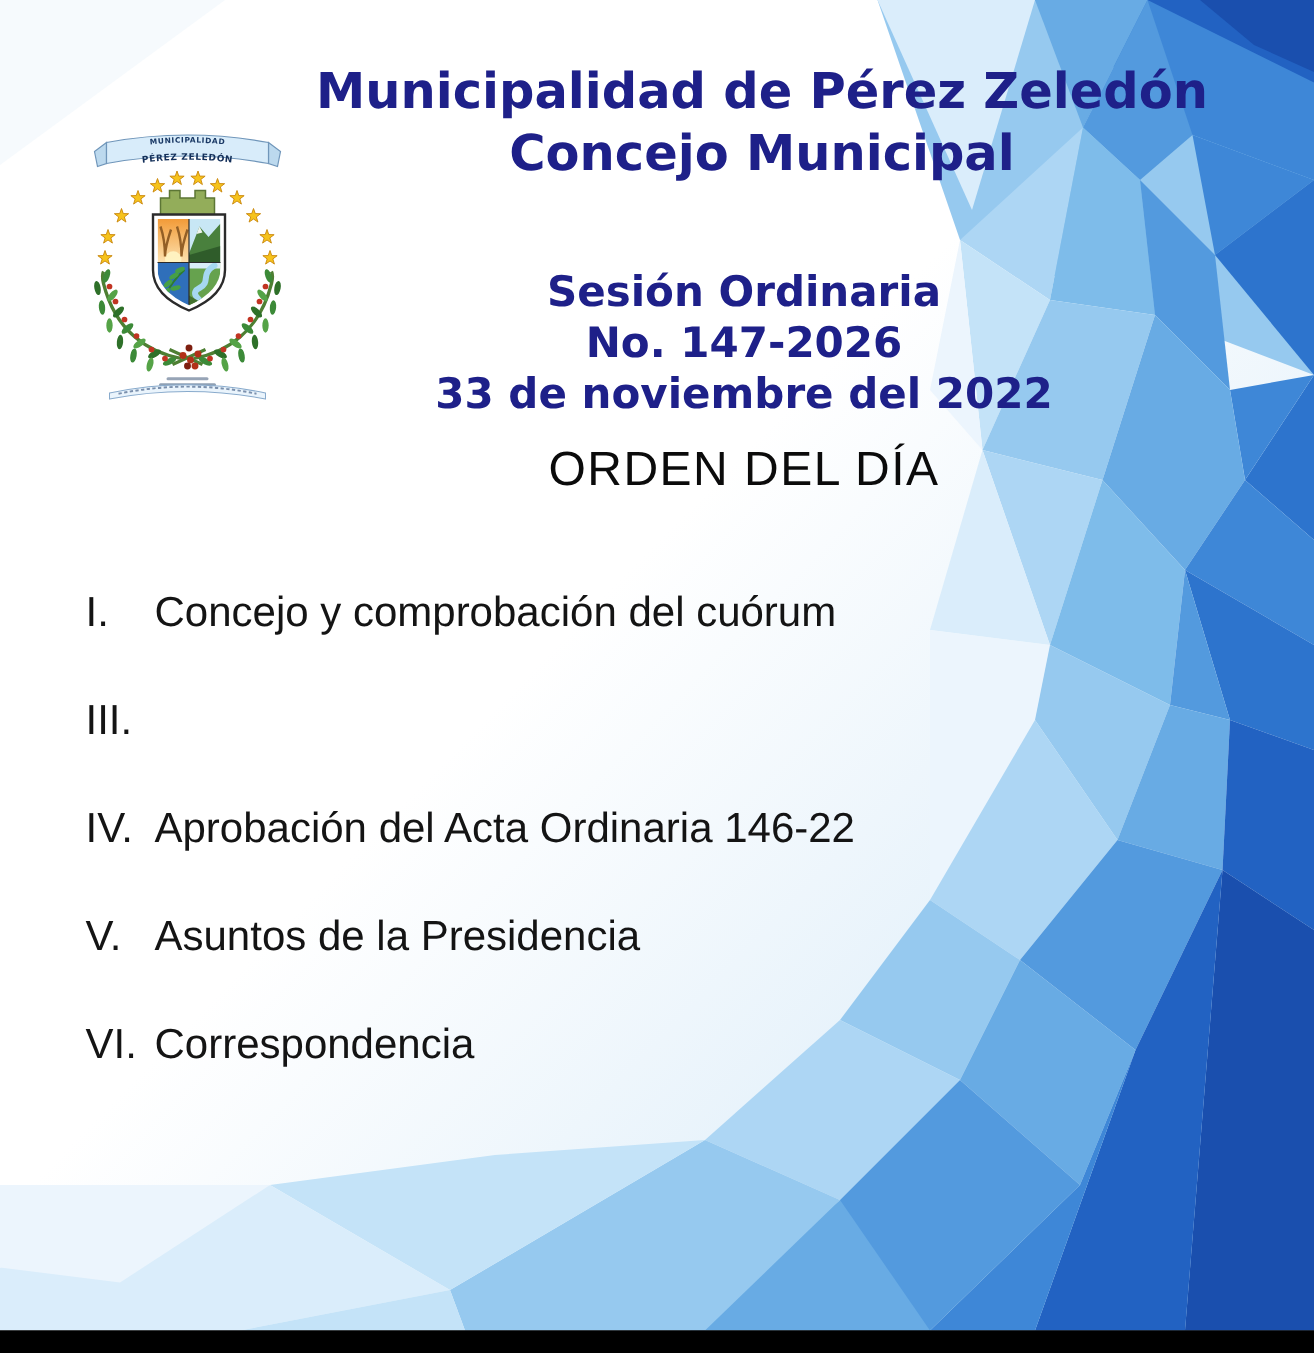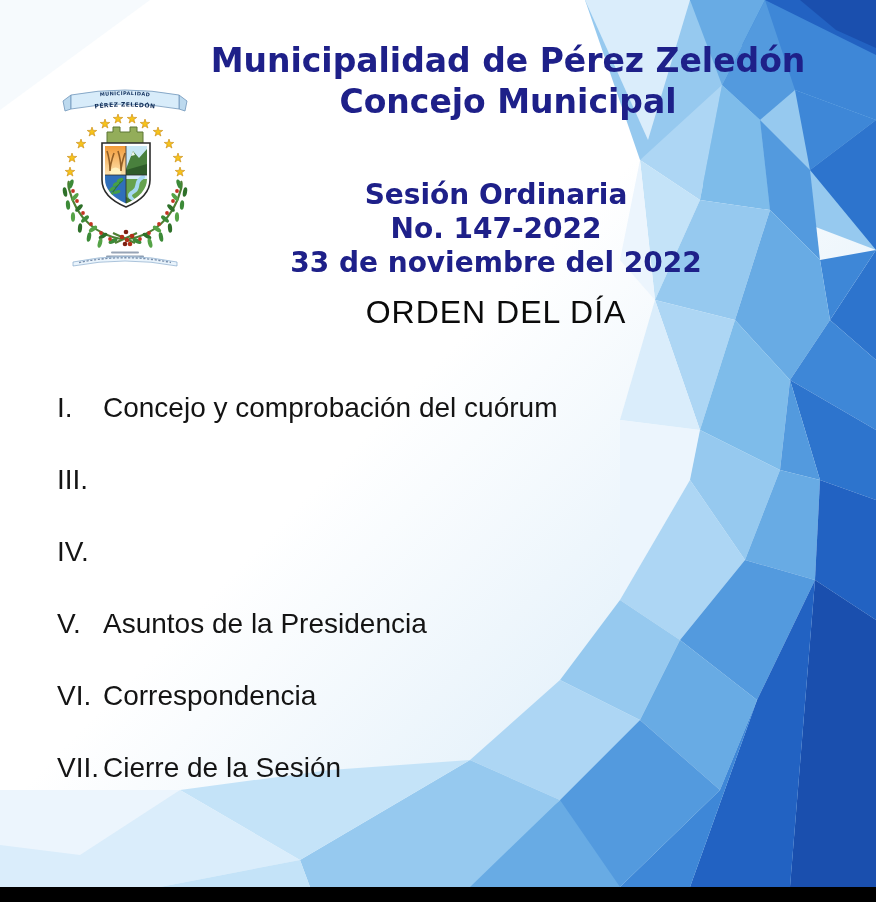--- a/index.html
+++ b/index.html
@@ -250,46 +250,43 @@
   </div>
 
   <div class="content">
     <div class="headings">
       <div class="org-title">
         <div>Municipalidad de Pérez Zeledón</div>
         <div>Concejo Municipal</div>
       </div>
       <div class="session-block">
         <div>Sesión Ordinaria</div>
-        <div>No. 147-2022</div>
+        <div>No. 147-2026</div>
         <div>33 de noviembre del 2022</div>
       </div>
       <div class="agenda-heading">ORDEN DEL DÍA</div>
     </div>
 
     <ul class="agenda">
       <li>
         <span class="num">I.</span>
         <span class="itm">Concejo y comprobación del cuórum</span>
       </li>
       <li>
         <span class="num">III.</span>
       </li>
       <li>
         <span class="num">IV.</span>
+        <span class="itm">Aprobación del Acta Ordinaria 146-22</span>
       </li>
       <li>
         <span class="num">V.</span>
         <span class="itm">Asuntos de la Presidencia</span>
       </li>
       <li>
         <span class="num">VI.</span>
         <span class="itm">Correspondencia</span>
-      </li>
-      <li>
-        <span class="num">VII.</span>
-        <span class="itm">Cierre de la Sesión</span>
       </li>
     </ul>
 
     <div class="footer-bar"></div>
   </div>
 </div>
 
 </body></html>

